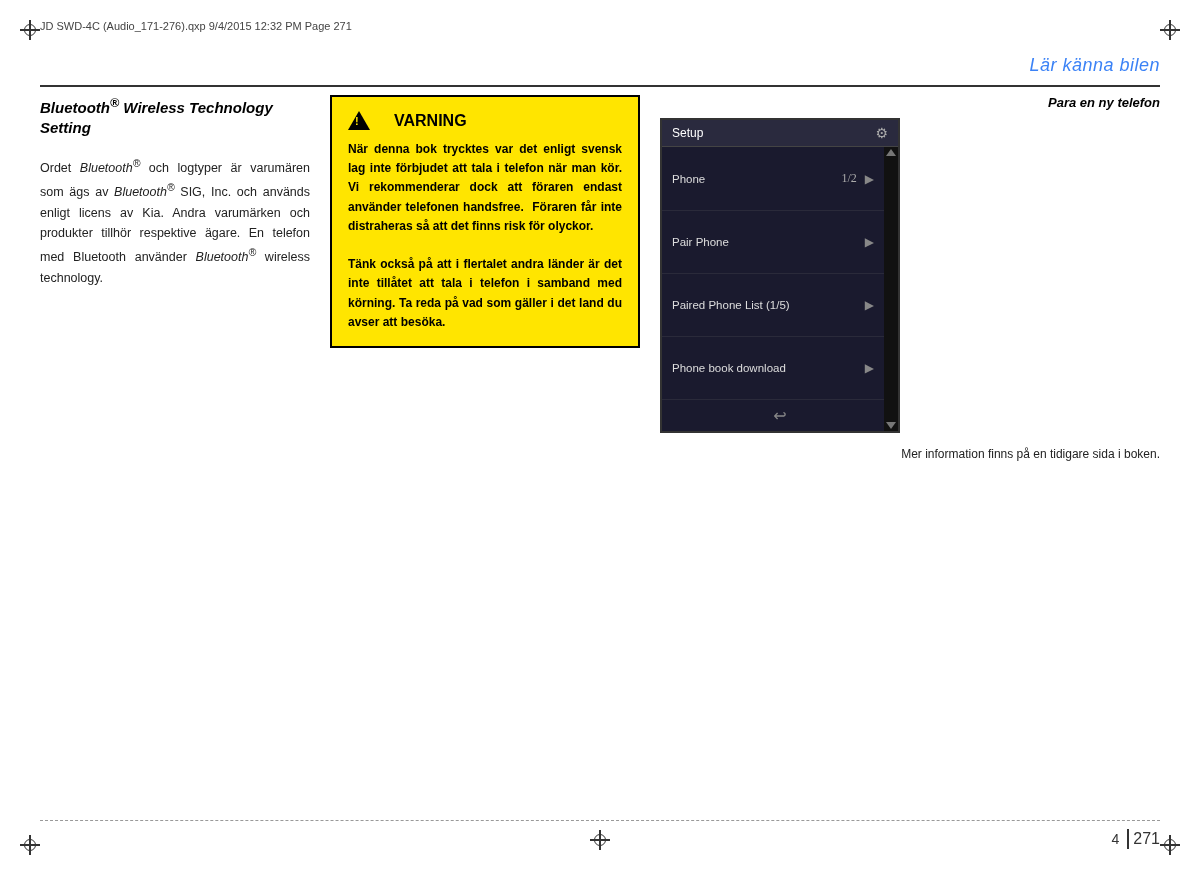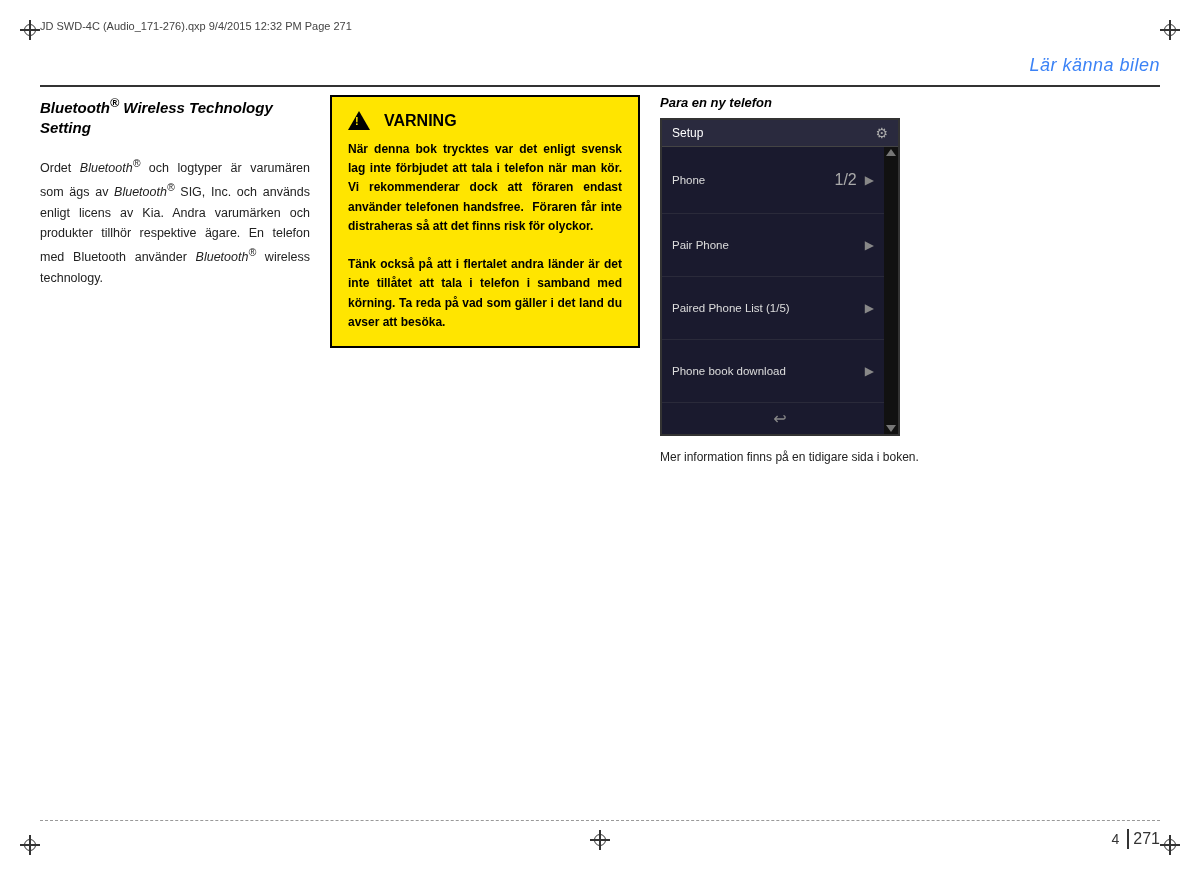--- a/index.html
+++ b/index.html
@@ -123,21 +123,21 @@
 
     .warning-box {
       background: #FFE500;
       border: 2px solid #000;
       padding: 14px 16px;
     }
 
     .warning-header {
       display: flex;
       align-items: center;
-      gap: 14px;
+      gap: 24px;
       font-size: 16px;
       font-weight: bold;
       color: #000;
       margin-bottom: 10px;
     }
 
     .warning-triangle {
       width: 0;
       height: 0;
       border-left: 11px solid transparent;
@@ -161,20 +161,21 @@
       font-size: 12px;
       color: #000;
       line-height: 1.6;
       text-align: justify;
       font-weight: bold;
     }
 
     
     .right-col {
       flex: 1;
+      text-align: right;
     }
 
     .para-title {
       font-size: 13px;
       font-style: italic;
       font-weight: bold;
       color: #000;
       margin-bottom: 8px;
     }
 
@@ -446,21 +447,21 @@
         <div class="screen-scrollbar">
           <div class="scroll-up"></div>
           <div class="scroll-down"></div>
         </div>
 
         <div style="margin-right:14px;">
 
           <div class="screen-item" style="justify-content: space-between;">
             <span class="screen-item-label">Phone</span>
             <div style="display:flex;align-items:center;gap:8px;">
-              <span style="color:#aaa;font-size:16px;">1/2</span>
+              <span style="color:#aaa;font-size:12px;font-family:Liberation Serif, serif;">1/2</span>
               <span class="screen-item-arrow">▶</span>
             </div>
           </div>
 
           <div class="screen-item">
             <span class="screen-item-label">Pair Phone</span>
             <span class="screen-item-arrow">▶</span>
           </div>
 
           <div class="screen-item">

